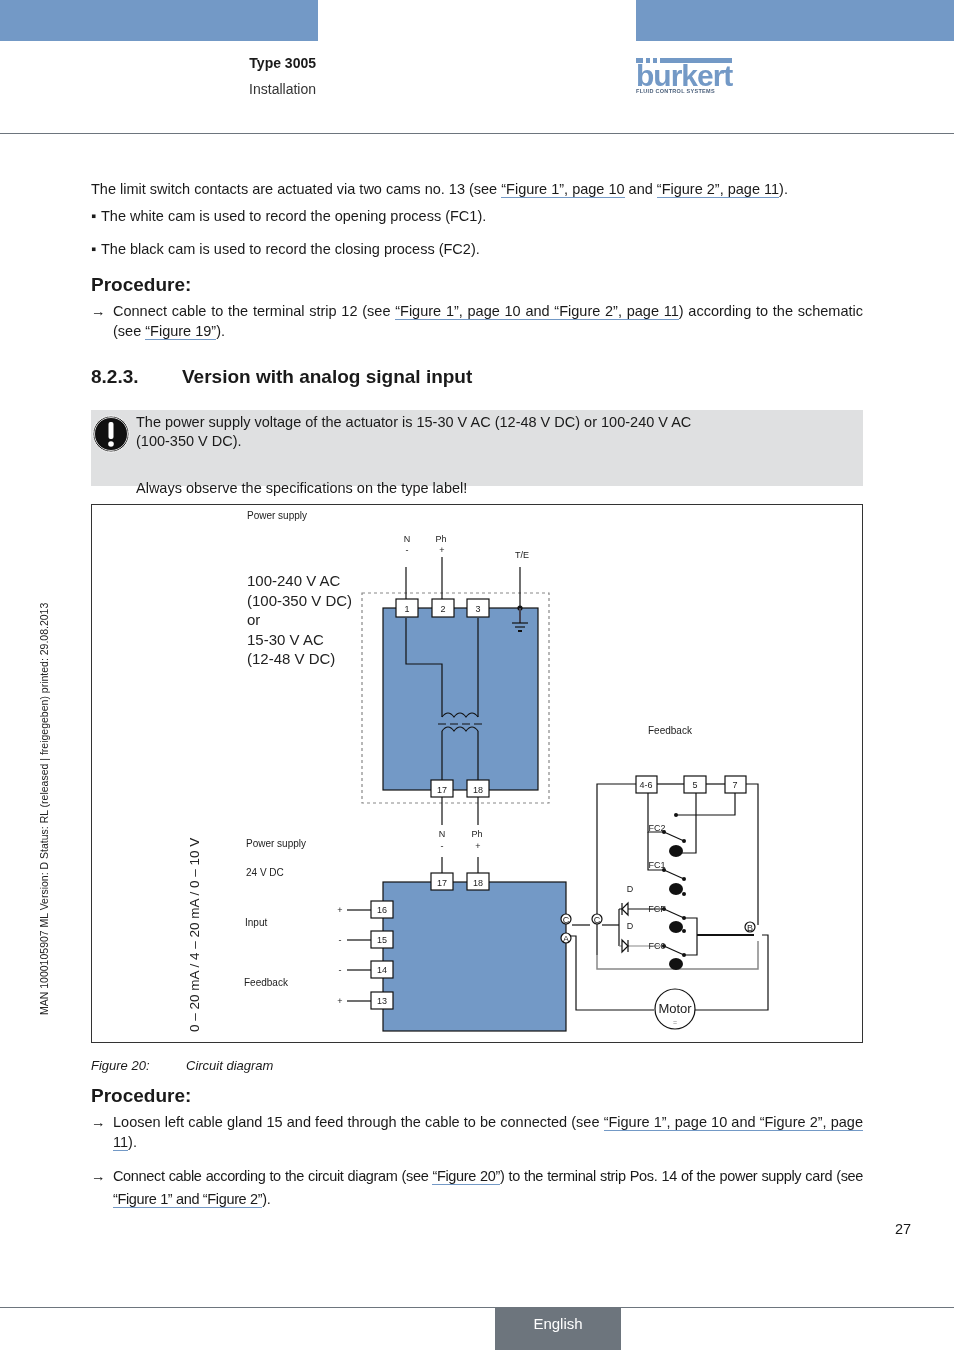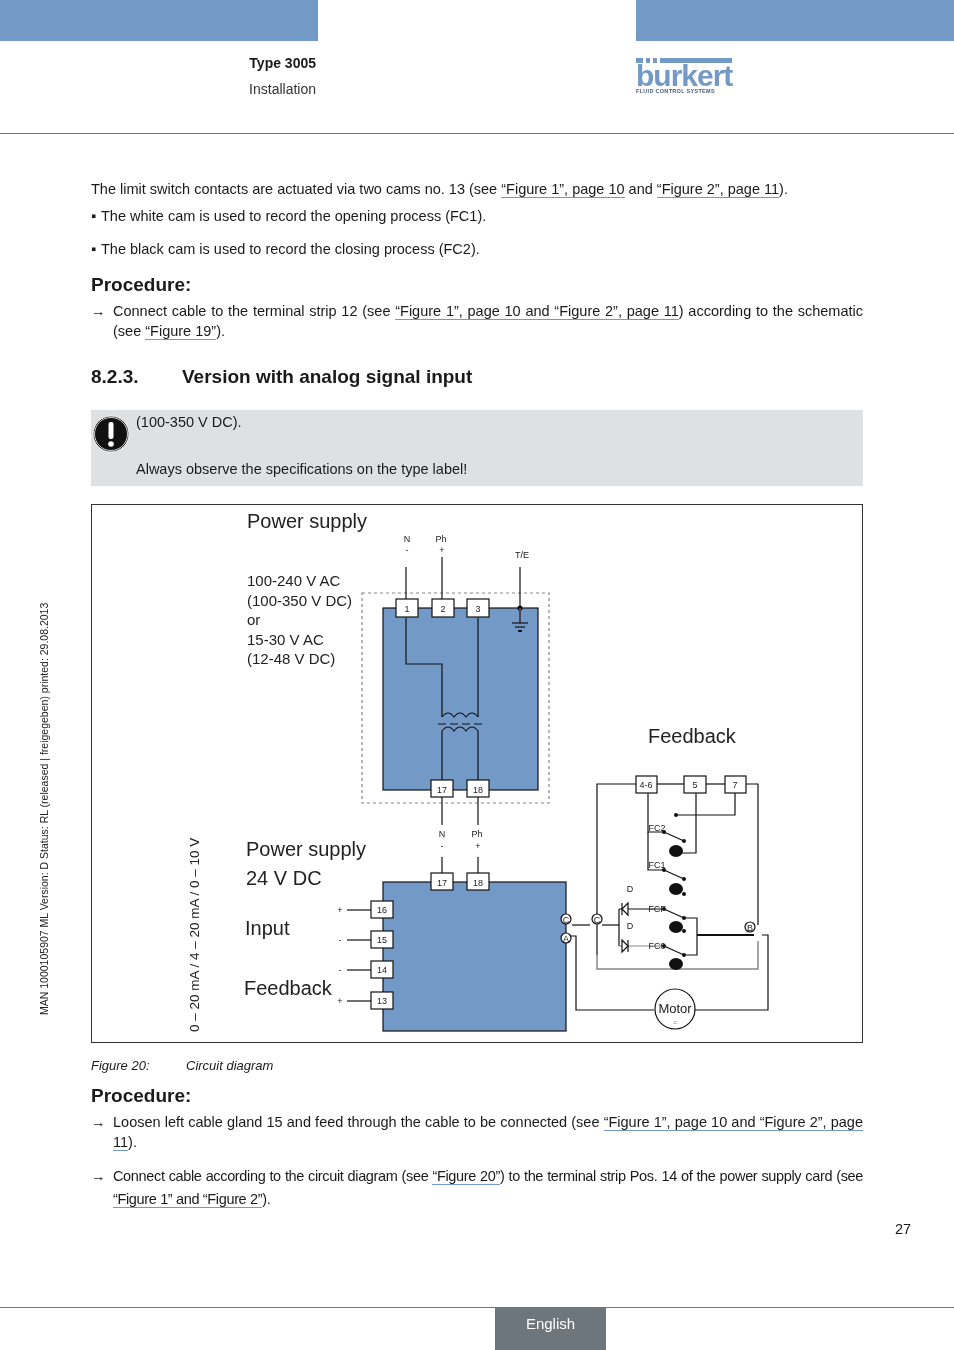--- a/index.html
+++ b/index.html
@@ -21,26 +21,26 @@
   .arrow-item{position:absolute;left:91px;width:772px;font-size:14.5px;line-height:20px;}
   .arrow-item .ar{position:absolute;left:0;top:0;}
   .arrow-item .txt{margin-left:22px;text-align:justify;}
   .h3{position:absolute;left:91px;top:366px;font-size:19px;font-weight:bold;white-space:nowrap;}
   .h3 .num{display:inline-block;width:91px;}
   .note{position:absolute;left:91px;top:410px;width:772px;height:76px;background:#dfe0e1;}
   .note-icon{position:absolute;left:0px;top:4px;width:40px;height:40px;}
   .note-text{position:absolute;left:45px;top:3px;font-size:14.5px;line-height:19px;}
   .fig{position:absolute;left:91px;top:504px;width:770px;height:537px;border:1px solid #333;}
   .fig svg{position:absolute;left:0;top:0;}
-  .lbl{position:absolute;font-size:20px;white-space:nowrap;color:#222;}
+  .lbl{position:absolute;font-size:10px;white-space:nowrap;color:#222;}
   .caption{position:absolute;left:91px;top:1058px;font-size:13px;font-style:italic;white-space:nowrap;}
   .caption .cn{display:inline-block;width:95px;}
   .pagenum{position:absolute;left:895px;top:1221px;font-size:14.5px;}
   .hr-bot{position:absolute;left:0;top:1307px;width:954px;height:1px;background:#6d757d;}
-  .lang{position:absolute;left:495px;top:1307px;width:111px;height:43px;background:#6d757d;color:#fff;font-size:15px;text-align:center;line-height:34px;}
+  .lang{position:absolute;left:495px;top:1307px;width:126px;height:43px;background:#6d757d;color:#fff;font-size:15px;text-align:center;line-height:34px;}
   .side{position:absolute;left:38px;top:1015px;transform-origin:0 0;transform:rotate(-90deg);font-size:10.5px;white-space:nowrap;color:#222;}
 </style>
 </head>
 <body>
 
 <div class="band" style="left:0;width:318px;"></div>
 <div class="band" style="left:636px;width:318px;"></div>
 <div class="hdr-title">Type 3005</div>
 <div class="hdr-sub">Installation</div>
 <div class="logo">
@@ -72,20 +72,21 @@
 <div class="h3"><span class="num">8.2.3.</span><span>Version with analog signal input</span></div>
 
 <div class="note">
   <svg class="note-icon" viewBox="0 0 40 40">
     <circle cx="20" cy="20" r="18" fill="#111" stroke="#fff" stroke-width="1"></circle>
     <circle cx="20" cy="20" r="16.5" fill="none" stroke="#fff" stroke-width="0.8"></circle>
     <rect x="17.5" y="8" width="5" height="17" rx="2" fill="#fff"></rect>
     <circle cx="20" cy="30" r="2.8" fill="#fff"></circle>
   </svg>
   <div class="note-text">
+    <div>The power supply voltage of the actuator is 15-30 V AC (12-48 V DC) or 100-240 V AC</div>
     <div>(100-350 V DC).</div>
     <div style="margin-top:28px;">Always observe the specifications on the type label!</div>
   </div>
 </div>
 
 <div class="fig">
   <svg width="770" height="537" viewBox="0 0 770 537">
     <g fill="none" stroke="#111" stroke-width="1.2">
 
       <rect x="270" y="88" width="187" height="210" stroke="#888" stroke-dasharray="3,3"></rect>

